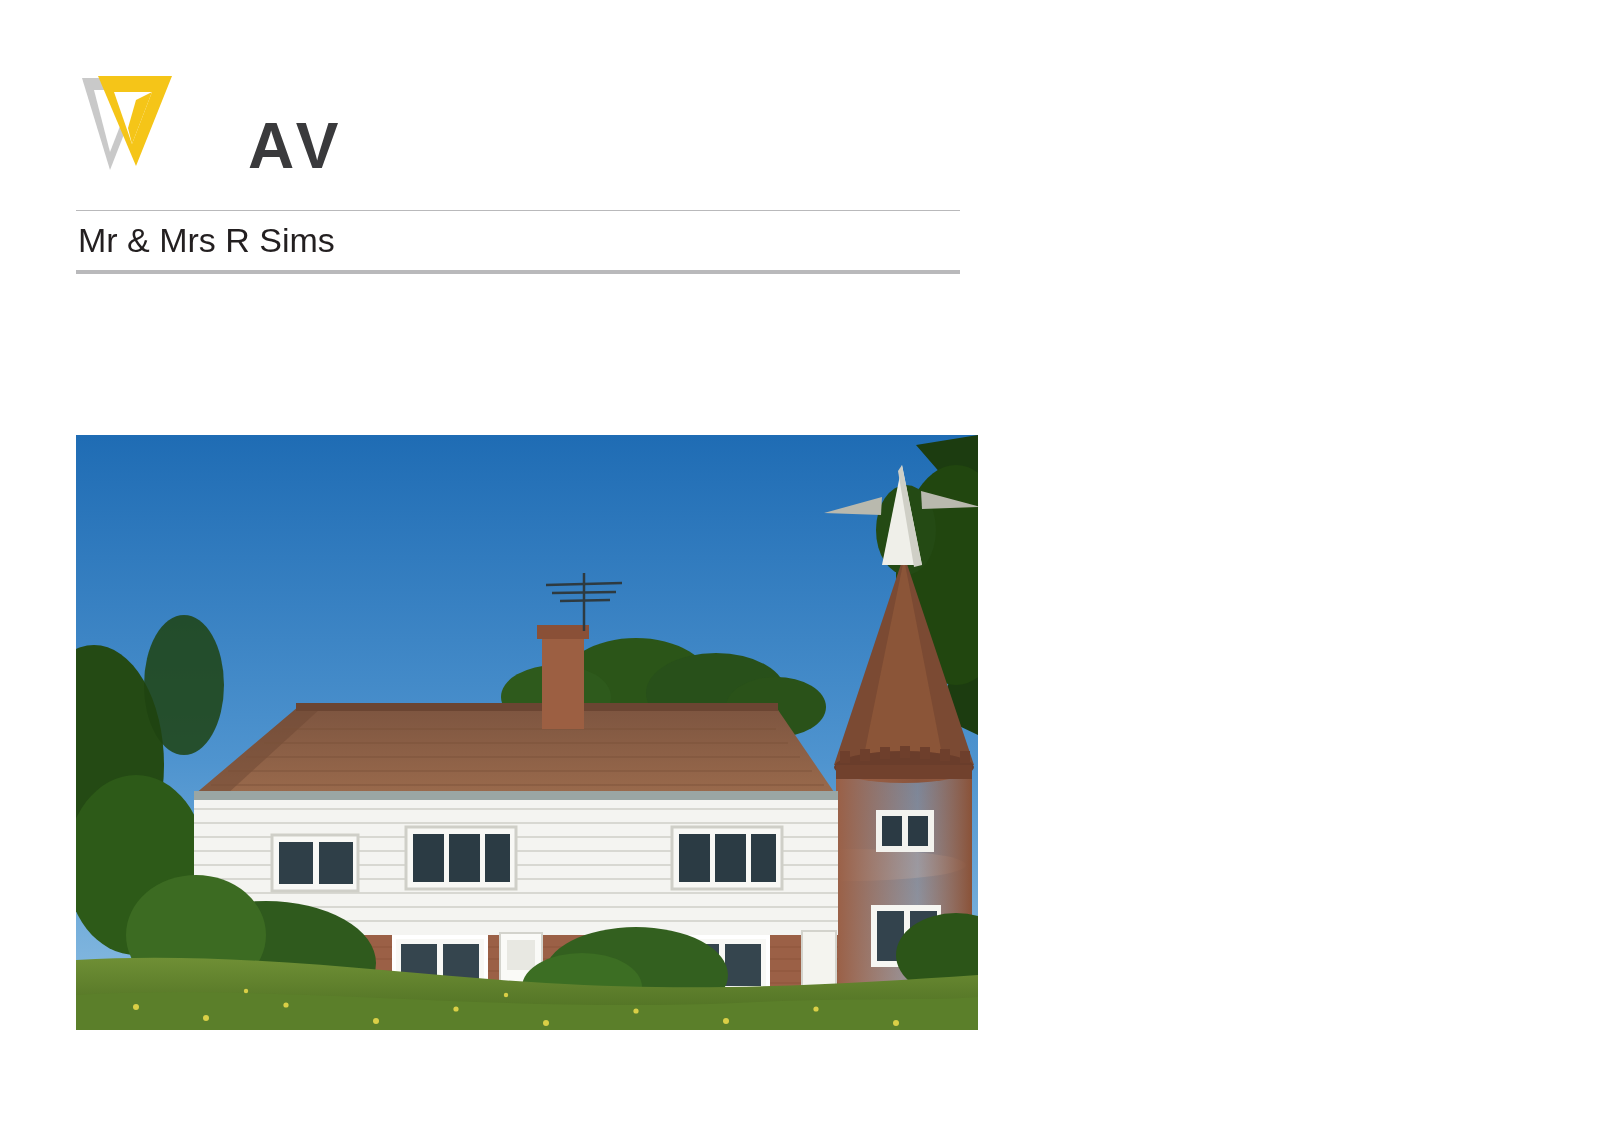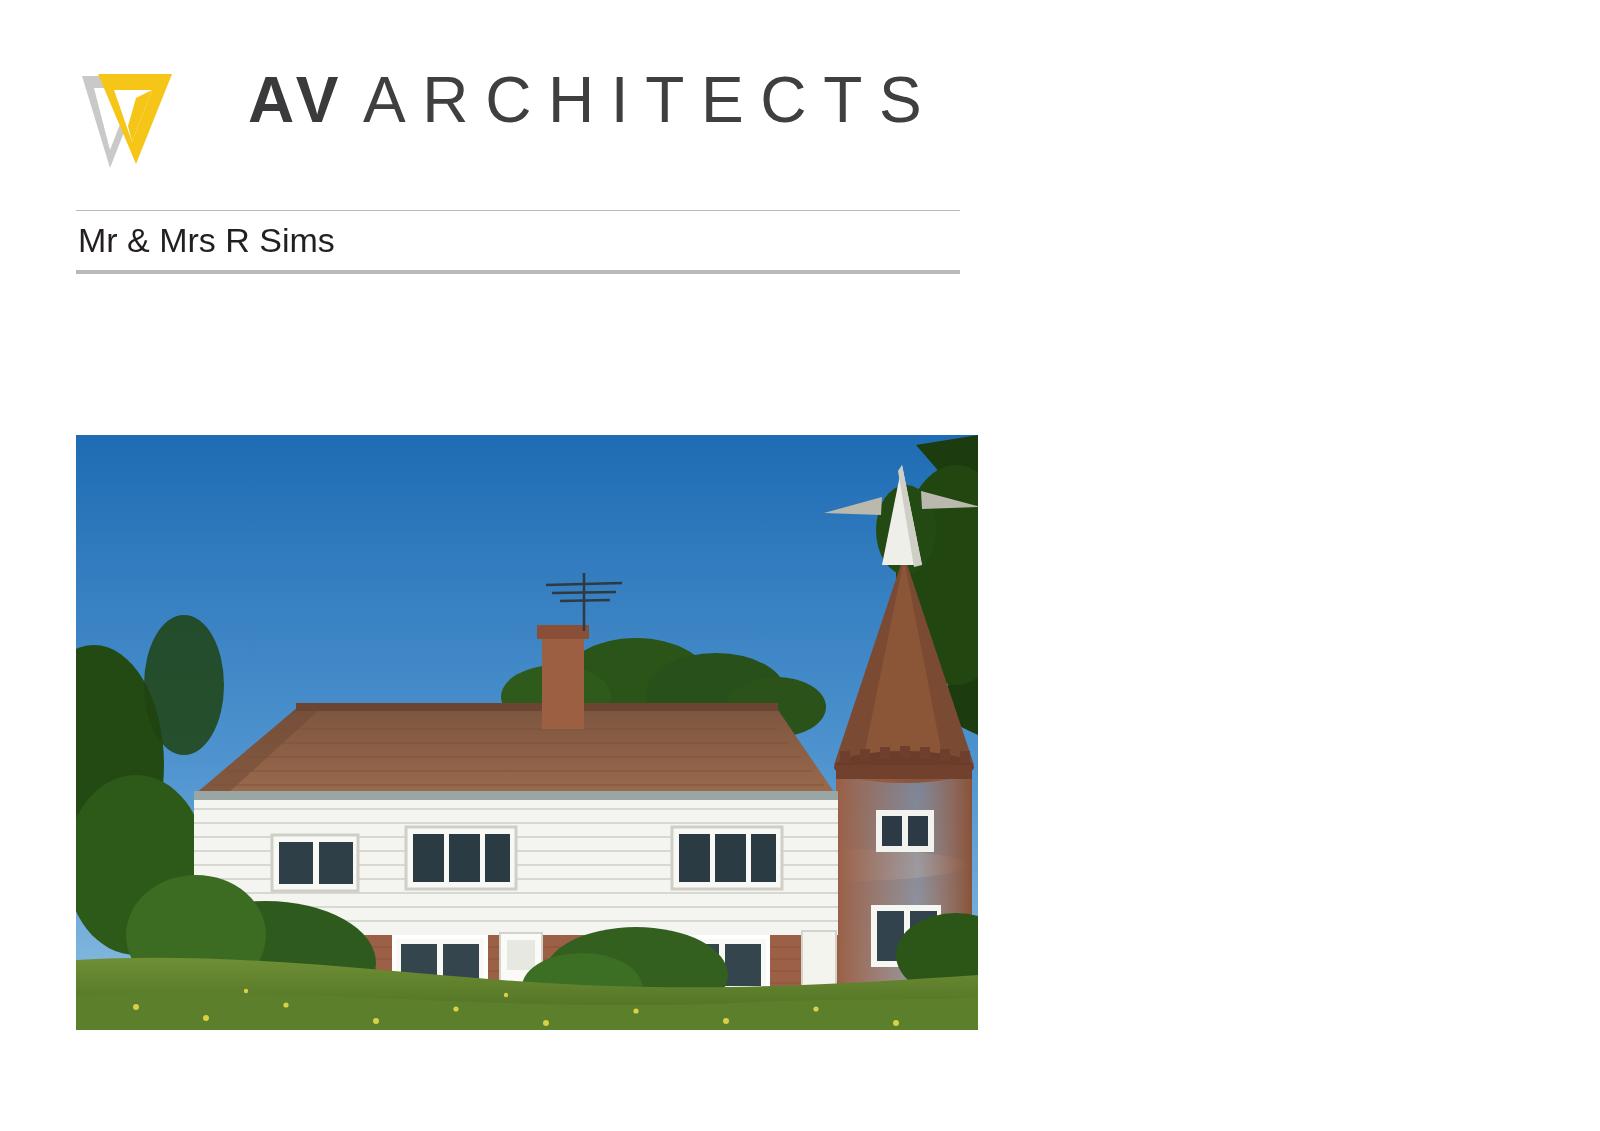--- a/index.html
+++ b/index.html
@@ -22,21 +22,21 @@
   }
 
   
   .logo-block {
     position: absolute;
     left: 76px;
     top: 68px;
     width: 900px;
     height: 110px;
     display: flex;
-    align-items: flex-start;
+    align-items: flex-end;
   }
   .logo-mark {
     position: relative;
     width: 112px;
     height: 108px;
     flex: 0 0 auto;
   }
   .logo-mark svg {
     display: block;
   }
@@ -131,21 +131,20 @@
         <polygon points="18,20 58,20 34,82" fill="#ffffff"></polygon>
 
         <polygon points="22,6 96,6 60,96" fill="#f5c518"></polygon>
         <polygon points="38,22 76,22 56,74" fill="#ffffff"></polygon>
 
         <polygon points="60,30 76,22 56,74 52,58" fill="#f5c518"></polygon>
       </svg>
     </div>
     <div class="logo-text">
       <span class="logo-av">AV</span>
-      <span class="logo-architects">ARCHITECTS</span>
     </div>
   </div>
 
   <div class="titles">
     <hr class="rule">
     <div class="client">Mr &amp; Mrs R Sims</div>
     <hr class="rule">
     <hr class="rule">
     <hr class="rule">
     <hr class="rule">

